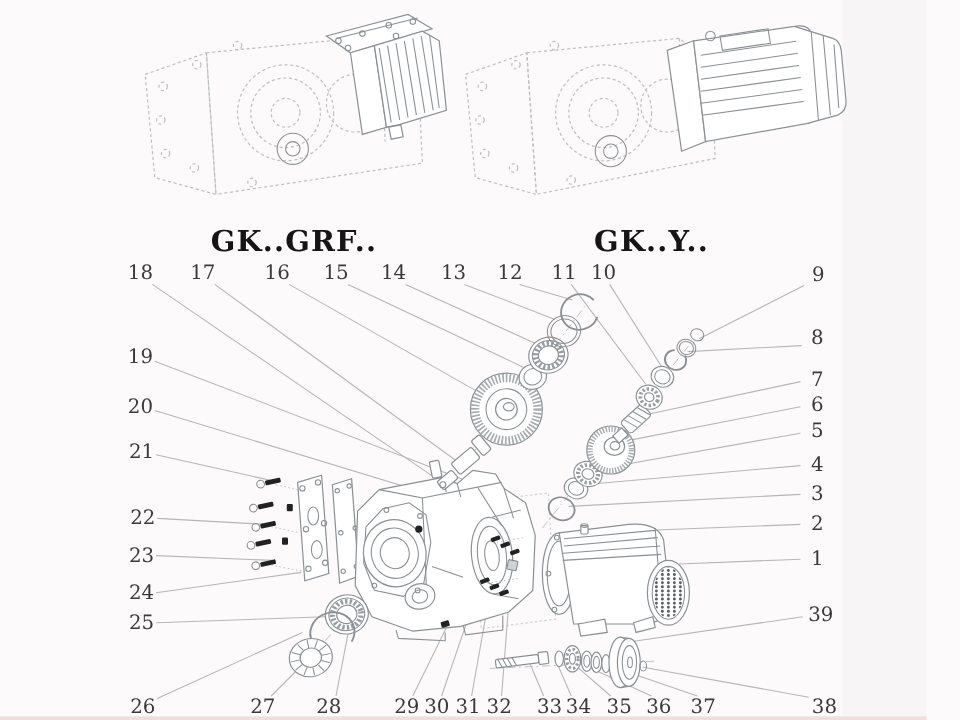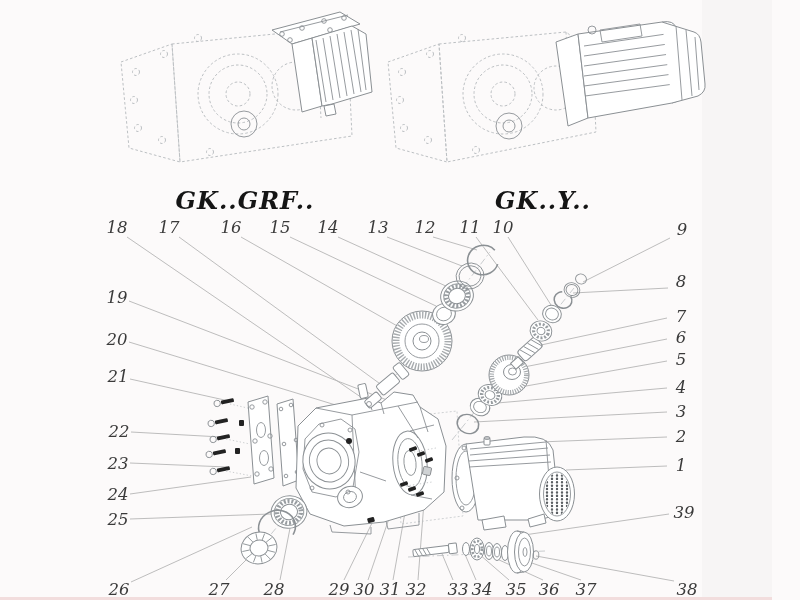--- a/index.html
+++ b/index.html
@@ -1,17 +1,17 @@
 <!DOCTYPE html>
 <html style="--background: #fcfafa; --bottom-strip: #f2dddd; --line: #8b9094; --ghost-line: #bcc0c3; --leader-line: #b6b6b6; --number-color: #3a3a3a; --title-color: #151515; --bolt-color: #222222;"><head>
 <meta charset="utf-8">
 <style>
   html,body{margin:0;padding:0;}
   body{background:var(--background,#fcfafa);font-family:"DejaVu Serif","Liberation Serif",serif;}
-  .stage{position:relative;width:772px;height:600px;overflow:hidden;background:var(--background,#fcfafa);font-style:italic;}
+  .stage{position:relative;width:772px;height:600px;overflow:hidden;background:var(--background,#fcfafa);}
   svg{display:block}
   .ghost{fill:none;stroke:var(--ghost-line,#bcc0c3);stroke-width:1;stroke-dasharray:2.6 2.2;}
   .soft{fill:none;stroke:var(--line,#9aa0a4);stroke-width:.9;}
   .solidw{fill:#ffffff;stroke:var(--line,#8b9094);stroke-width:1;}
   .ring2{fill:none;stroke:var(--line,#8b9094);stroke-width:1.6;}
   .balls{fill:none;stroke:#989da1;stroke-dasharray:2 1.8;}
   .teeth{fill:none;stroke:#a7abae;}
   .axis{fill:none;stroke:var(--ghost-line,#bcc0c3);stroke-width:.8;stroke-dasharray:7 3 1.5 3;}
   .dots{fill:none;stroke:var(--ghost-line,#bcc0c3);stroke-width:.8;stroke-dasharray:1.3 2.2;}
   .bolt{fill:var(--bolt-color,#222);stroke:none;}

